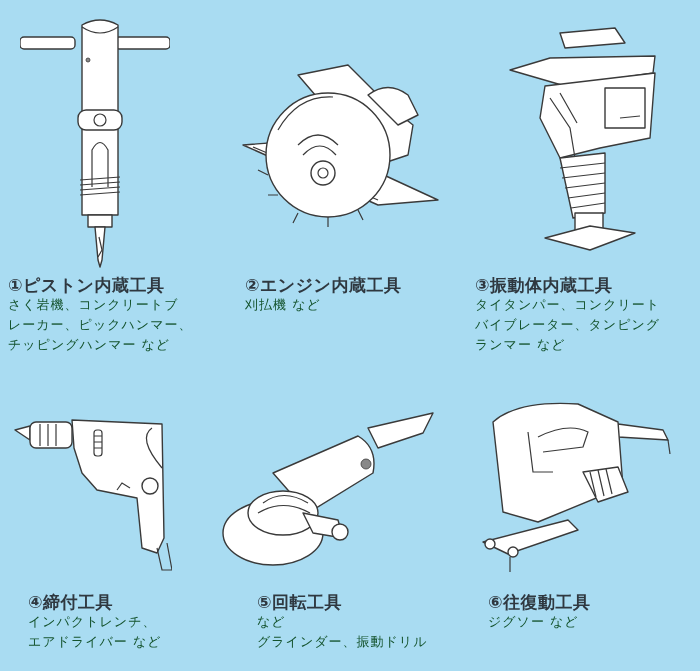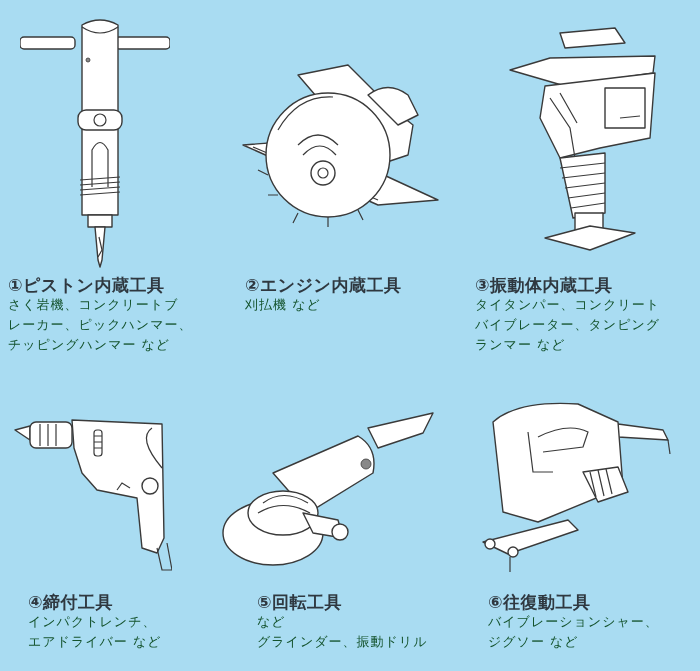--- a/index.html
+++ b/index.html
@@ -150,16 +150,15 @@
       <path class="o" d="M105 80 L140 75 L150 100 L120 110 Z"></path>
       <path class="l" d="M112 80 L118 105 M120 78 L126 104 M128 77 L134 102"></path>
       <path class="o" d="M5 150 L90 128 L100 138 L30 162 Z"></path>
       <circle class="o" cx="12" cy="152" r="5"></circle>
       <circle class="o" cx="35" cy="160" r="5"></circle>
       <path class="l" d="M32 165 L32 180"></path>
     </svg>
   </div>
   <div class="caption" style="left:488px;top:592px;">
     <div class="title"><span>⑥</span><span>往復動工具</span></div>
-    <div class="desc">バイブレーションシャー、</div>
     <div class="desc">ジグソー など</div>
   </div>
 </div>
 
 </body></html>

